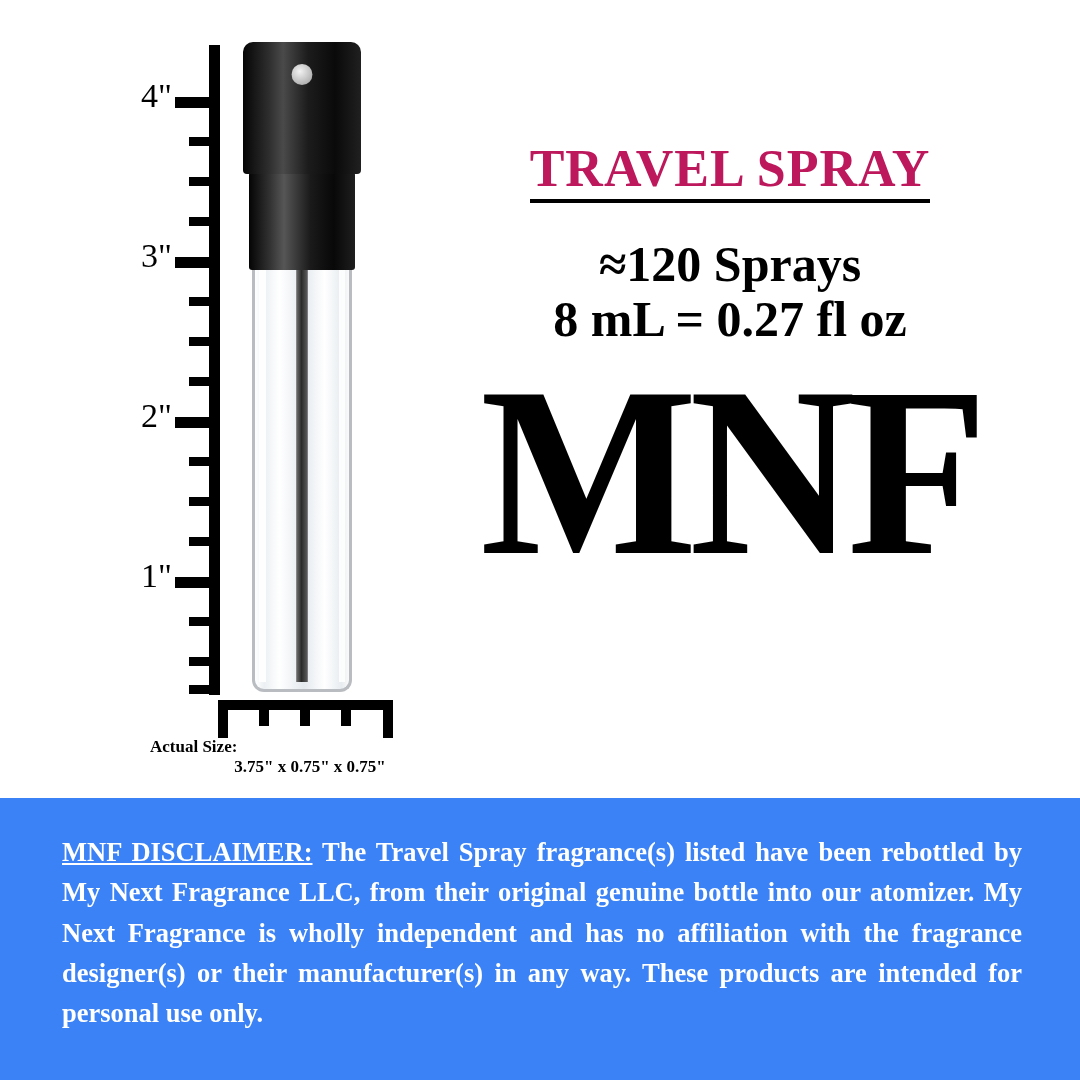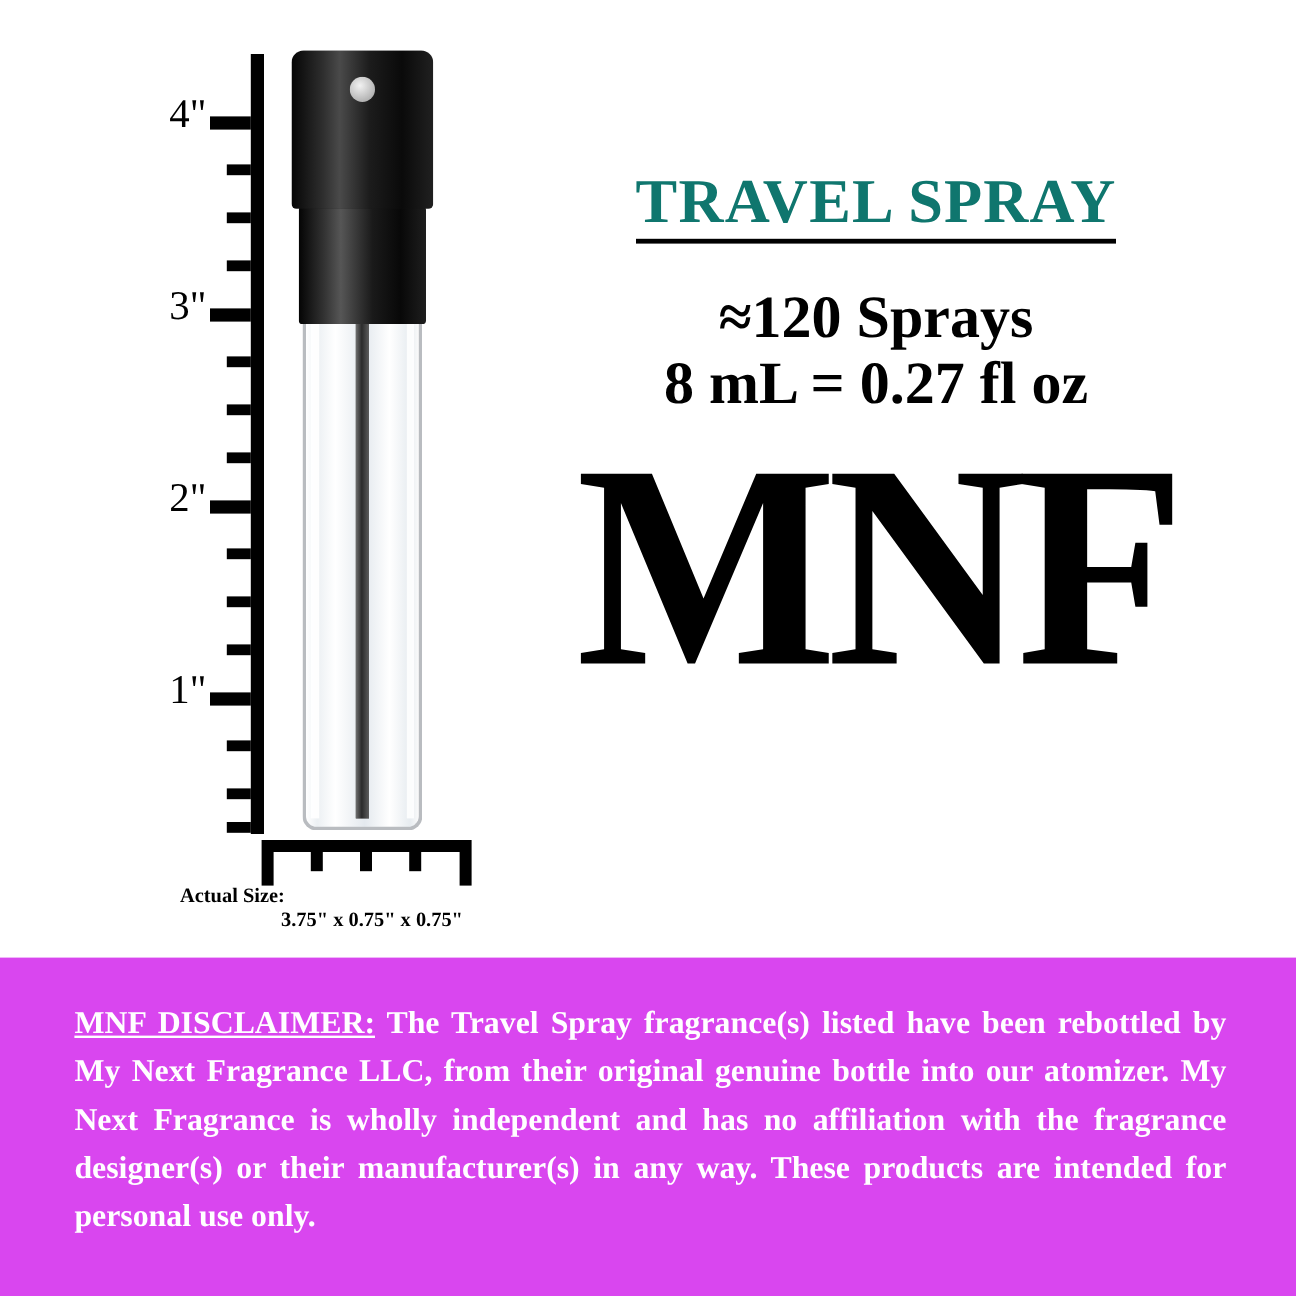--- a/index.html
+++ b/index.html
@@ -177,21 +177,21 @@
     position: absolute;
     left: 430px; top: 140px;
     width: 600px;
     text-align: center;
   }
   #title {
     font-family: "Liberation Serif", serif;
     font-weight: bold;
     font-size: 52px;
     letter-spacing: 1px;
-    color: #0f766e;
+    color: #be185d;
     display: inline-block;
     border-bottom: 4px solid #000;
     padding-bottom: 2px;
     line-height: 1.1;
   }
   #sprays {
     margin-top: 34px;
     font-family: "Liberation Serif", serif;
     font-weight: bold;
     font-size: 50px;
@@ -214,21 +214,21 @@
     color: #000;
     letter-spacing: -8px;
     transform: scaleY(1.05);
   }
 
   
   #disclaimer-bar {
     position: absolute;
     left: 0; top: 798px;
     width: 1080px; height: 282px;
-    background: #d946ef;
+    background: #3b82f6;
   }
   #disclaimer-text {
     position: absolute;
     left: 62px; top: 34px;
     width: 960px;
     color: #ffffff;
     font-family: "Liberation Serif", serif;
     font-weight: bold;
     font-size: 26.5px;
     line-height: 1.52;

